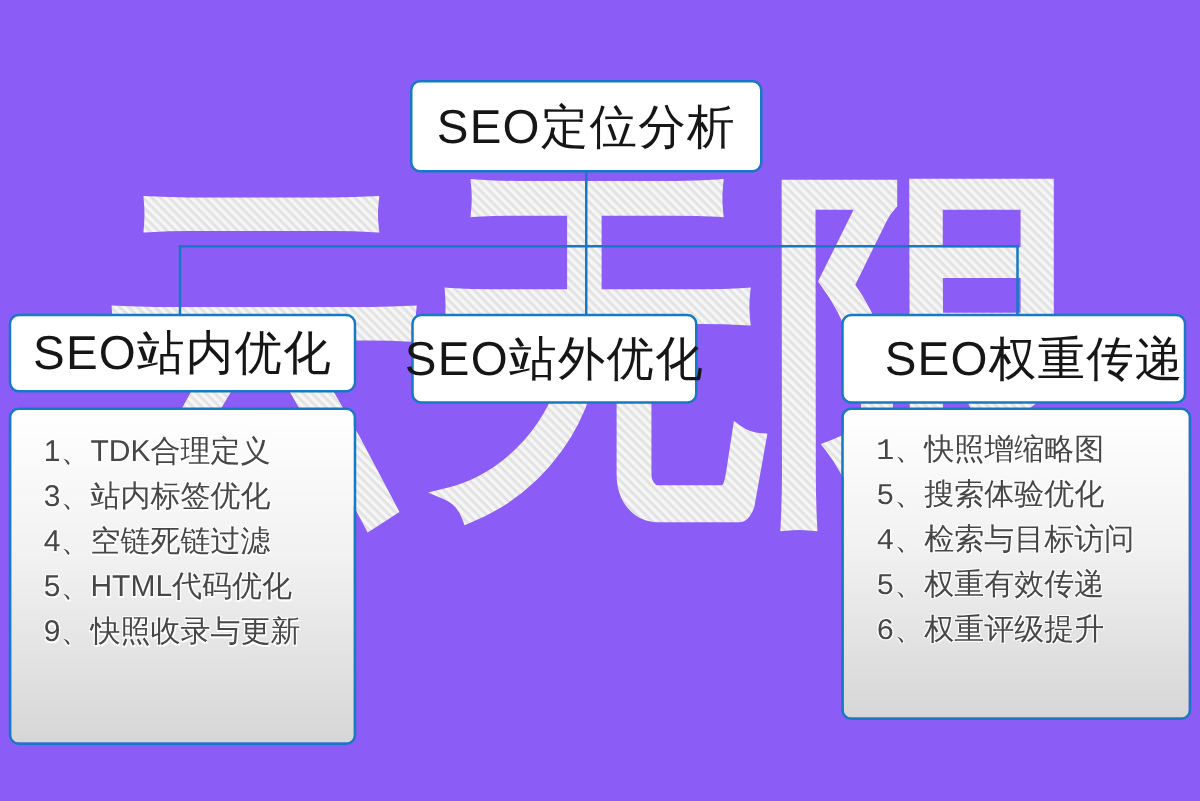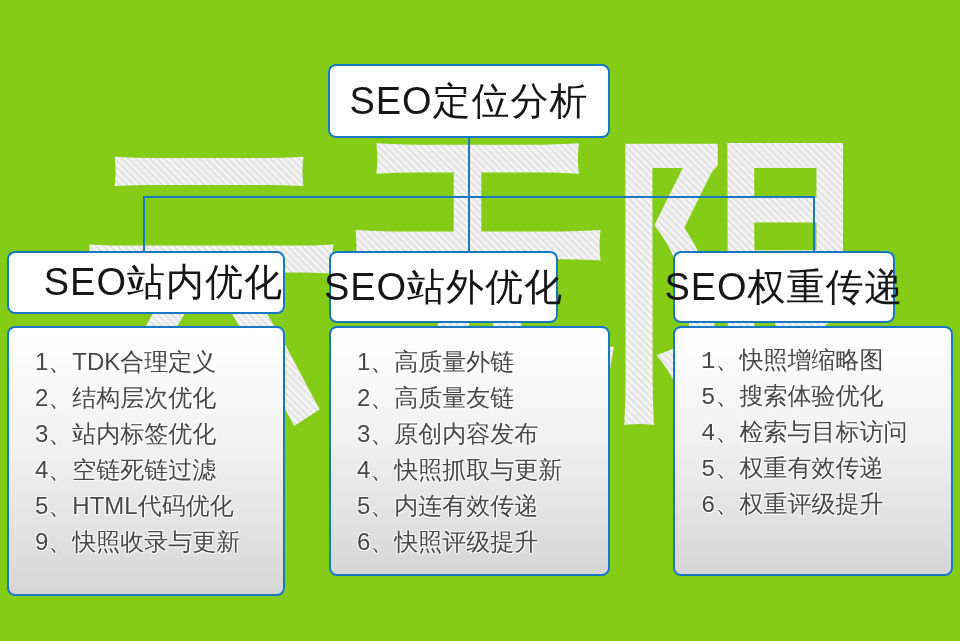--- a/index.html
+++ b/index.html
@@ -1,40 +1,40 @@
 <!DOCTYPE html>
 <html style="--accent: #1779c4;"><head>
 <meta charset="utf-8">
 <style>
   :root { --accent:#1779c4; }
   html,body { margin:0; padding:0; background:#ffffff; }
   .stage {
-    position:relative; width:960px; height:641px; background:#84cc16;
+    position:relative; width:960px; height:641px; background:#8b5cf6;
     overflow:hidden; font-family:"Liberation Sans","DejaVu Sans",sans-serif;
   }
   
   .watermark { position:absolute; left:80px; top:108px; z-index:0; }
   
   .line { position:absolute; background:var(--accent); z-index:1; }
   .v-root  { left:468px; top:138px; width:2px; height:59px; }
   .h-main  { left:143px; top:196px; width:672px; height:2px; }
   .v-left  { left:143px; top:197px; width:2px; height:55px; }
   .v-mid   { left:468px; top:197px; width:2px; height:55px; }
   .v-right { left:813px; top:197px; width:2px; height:55px; }
   
   .node {
     position:absolute; box-sizing:border-box; background:#ffffff;
     border:2px solid var(--accent); border-radius:8px; z-index:2;
     display:flex; align-items:center; justify-content:center;
     font-size:38px; color:#161616; letter-spacing:1px; white-space:nowrap;
   }
   .root-node { left:328px; top:64px;  width:282px; height:74px; }
-  .col1-head { left:7px;   top:251px; width:278px; height:63px;justify-content:flex-end; }
+  .col1-head { left:7px;   top:251px; width:278px; height:63px; }
   .col2-head { left:329px; top:251px; width:229px; height:72px; }
-  .col3-head { left:673px; top:251px; width:222px; height:72px; }
+  .col3-head { left:673px; top:251px; width:276px; height:72px;justify-content:flex-end; }
   
   .panel {
     position:absolute; box-sizing:border-box; z-index:2;
     border:2px solid var(--accent); border-radius:8px;
     background:linear-gradient(180deg,#ffffff 0%,#f1f1f1 45%,#d6d6d6 100%);
     padding:16px 8px 0 26px;
   }
   .col1-panel { left:7px;   top:326px; width:278px; height:270px; }
   .col2-panel { left:329px; top:326px; width:281px; height:250px; }
   .col3-panel { left:673px; top:326px; width:280px; height:250px;font-family:Liberation Mono, monospace; }
@@ -69,40 +69,29 @@
   <div class="node root-node">
     <span>SEO定位分析</span>
   </div>
 
   <div class="node col1-head">
     <span>SEO站内优化</span>
   </div>
   <div class="panel col1-panel">
     <ul>
       <li>1、TDK合理定义</li>
-      <li>2、结构层次优化</li>
       <li>3、站内标签优化</li>
       <li>4、空链死链过滤</li>
       <li>5、HTML代码优化</li>
       <li>9、快照收录与更新</li>
     </ul>
   </div>
 
   <div class="node col2-head">
     <span>SEO站外优化</span>
-  </div>
-  <div class="panel col2-panel">
-    <ul>
-      <li>1、高质量外链</li>
-      <li>2、高质量友链</li>
-      <li>3、原创内容发布</li>
-      <li>4、快照抓取与更新</li>
-      <li>5、内连有效传递</li>
-      <li>6、快照评级提升</li>
-    </ul>
   </div>
 
   <div class="node col3-head">
     <span>SEO权重传递</span>
   </div>
   <div class="panel col3-panel">
     <ul>
       <li>1、快照增缩略图</li>
       <li>5、搜索体验优化</li>
       <li>4、检索与目标访问</li>

